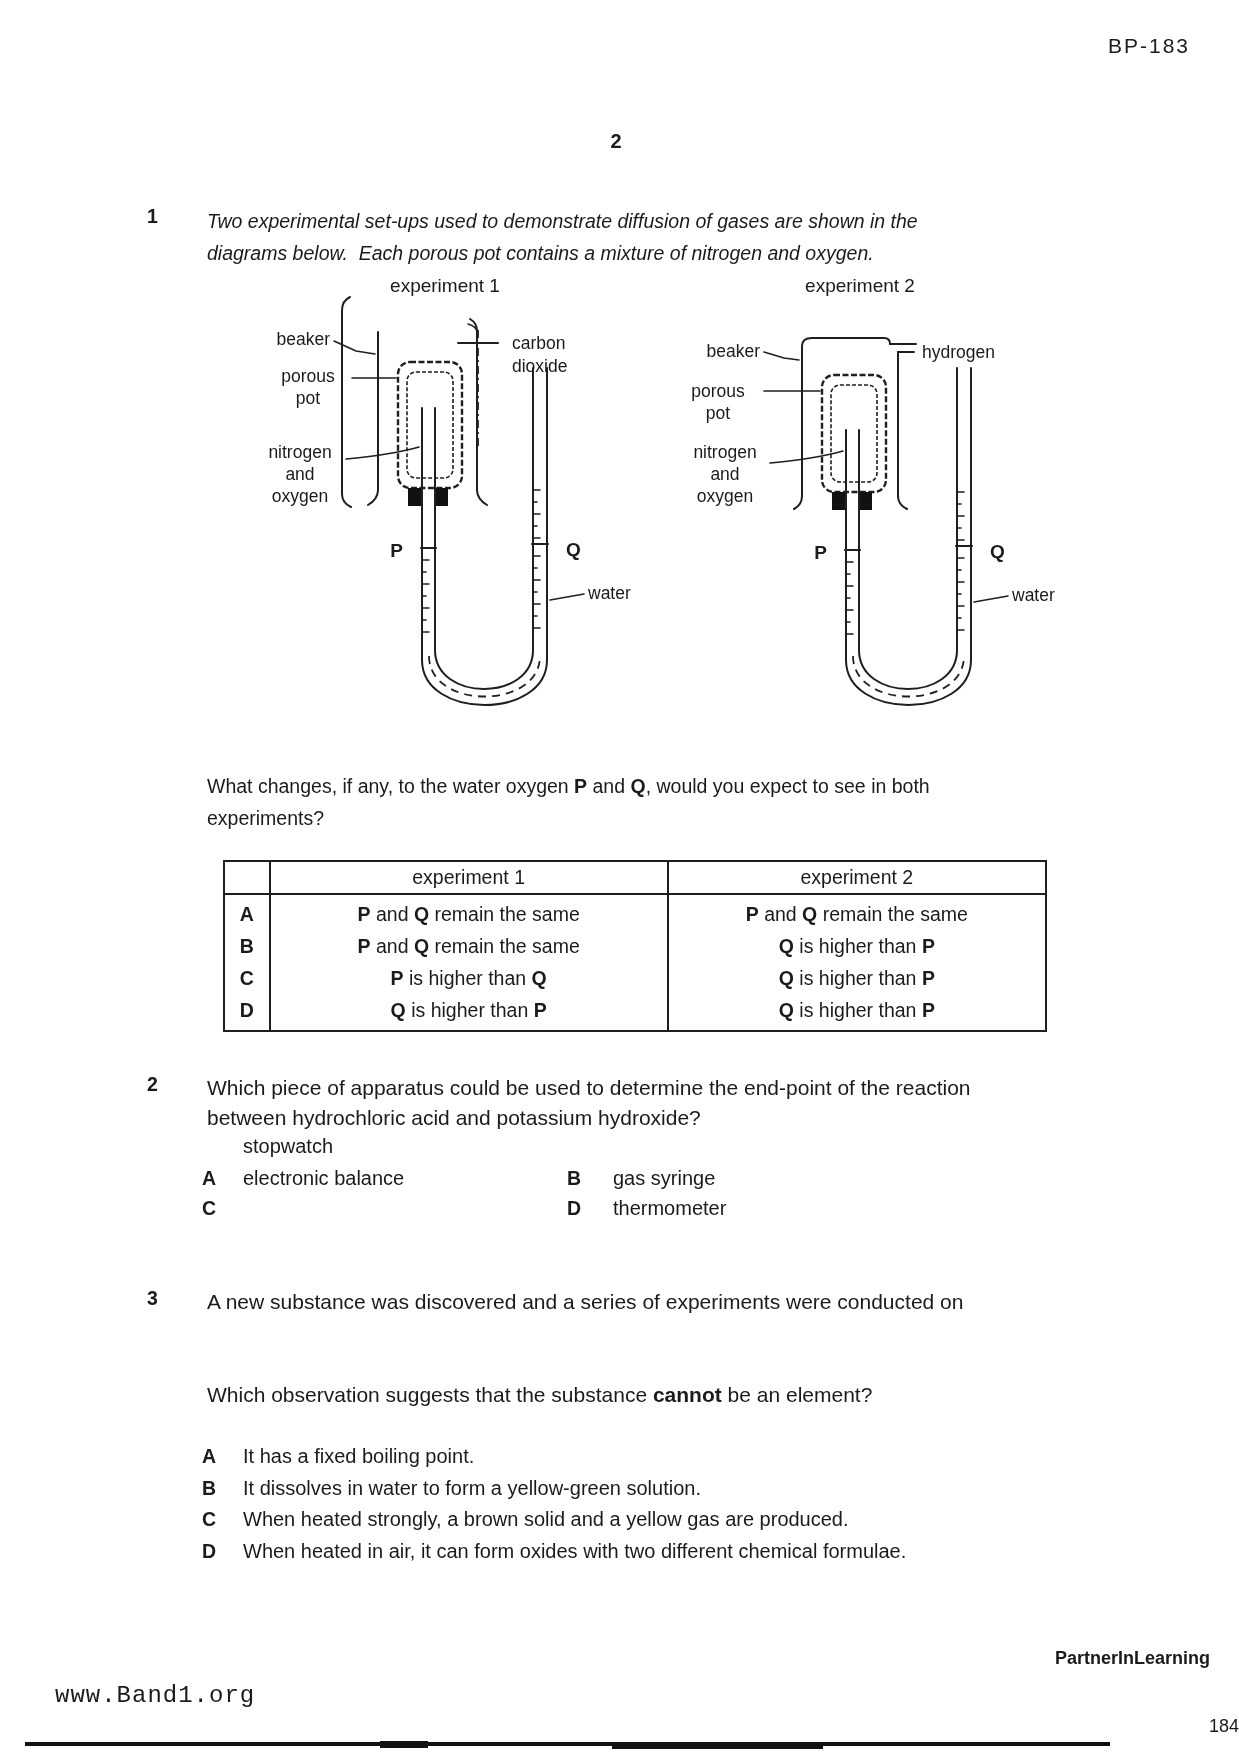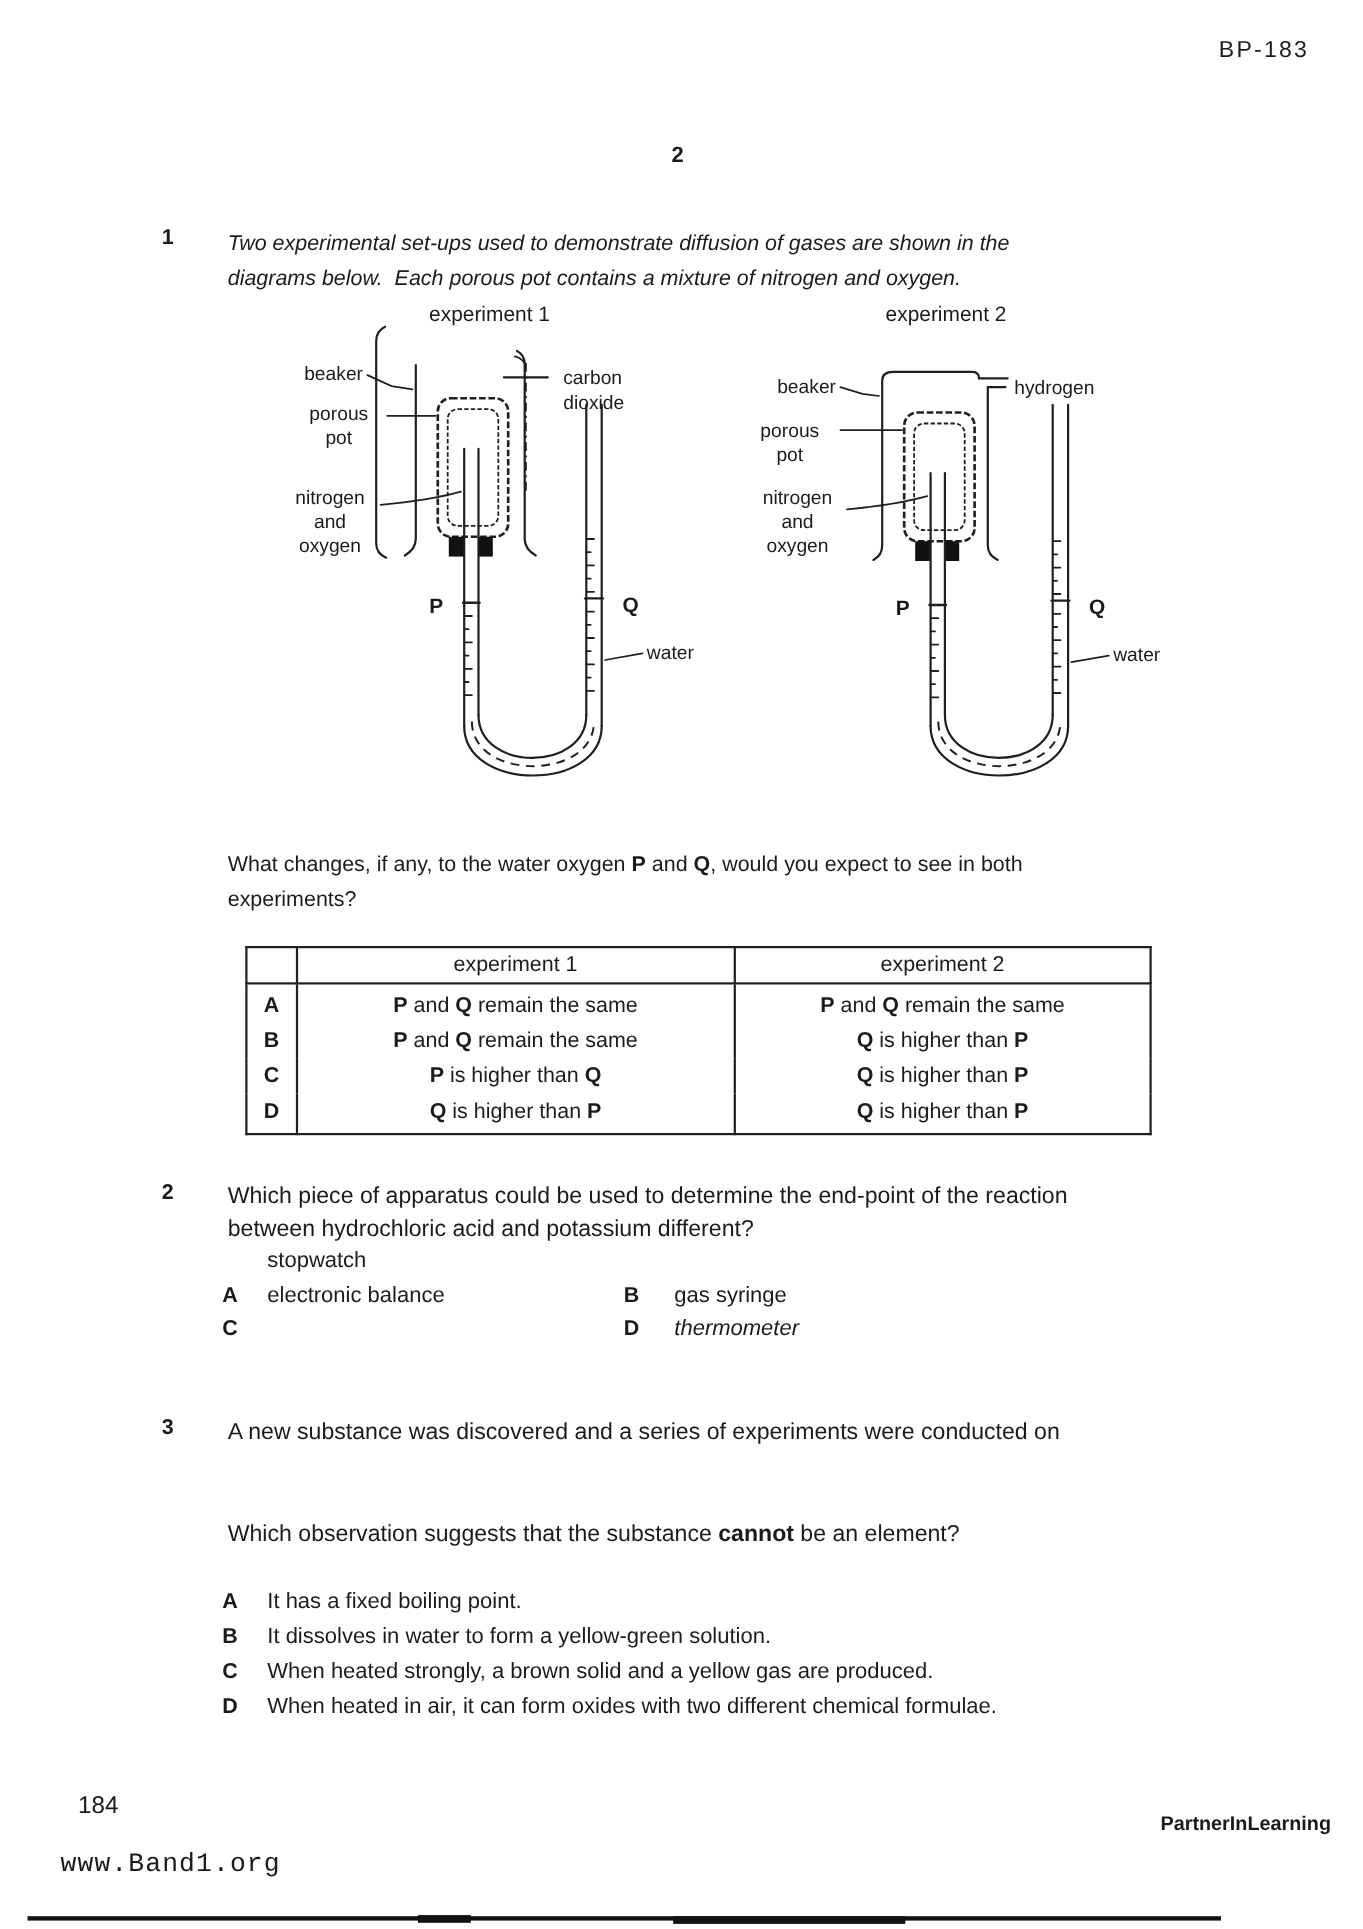--- a/index.html
+++ b/index.html
@@ -32,21 +32,21 @@
   #answer-table thead th{border-bottom:2px solid #1f1f1f;height:31px;border-top:2px solid #1f1f1f;}
   #answer-table .optcol{border-left:2px solid #1f1f1f;border-right:2px solid #1f1f1f;width:44px;font-weight:bold;}
   #answer-table .c1{width:400px;border-right:2px solid #1f1f1f;}
   #answer-table .c2{width:380px;border-right:2px solid #1f1f1f;}
   #answer-table tbody td{height:32px;}
   #answer-table tbody tr:first-child td{padding-top:3px;}
   #answer-table tbody tr:last-child td{border-bottom:2px solid #1f1f1f;padding-bottom:4px;}
   .optletter{font-weight:bold;font-size:19.5px;}
   .opttext{font-size:20px;}
   #footer-brand{left:0;top:1648px;width:1210px;text-align:right;font-size:18px;font-weight:bold;}
-  #footer-page-alt{left:71px;top:1628px;width:1168px;text-align:left;font-size:22px;}
+  #footer-page-alt{left:71px;top:1716px;width:1168px;text-align:right;font-size:18px;}
   #footer-site{left:55px;top:1682px;font-family:"Liberation Mono",monospace;font-size:24px;letter-spacing:1px;}
   .bar{position:absolute;background:#111;}
 </style>
 </head>
 <body>
 
 <div class="abs" id="header-code">BP-183</div>
 <div class="abs" id="page-number">2</div>
 
 <div class="abs qnum" style="left:147px;top:205px;">1</div>
@@ -186,31 +186,31 @@
       <td class="optcol">D</td>
       <td class="c1"><span class="b">Q</span><span> is higher than </span><span class="b">P</span><span></span></td>
       <td class="c2"><span class="b">Q</span><span> is higher than </span><span class="b">P</span><span></span></td>
     </tr>
   </tbody>
 </table>
 
 <div class="abs qnum" style="left:147px;top:1073px;">2</div>
 <div class="abs qtext2" style="left:207px;top:1073px;">
   <div class="line">Which piece of apparatus could be used to determine the end-point of the reaction</div>
-  <div class="line">between hydrochloric acid and potassium different?</div>
+  <div class="line">between hydrochloric acid and potassium hydroxide?</div>
 </div>
 <div>
   <div class="abs optletter" style="left:202px;top:1167px;">A</div>
   <div class="abs opttext" style="left:243px;top:1167px;">electronic balance</div>
   <div class="abs optletter" style="left:567px;top:1167px;">B</div>
   <div class="abs opttext" style="left:613px;top:1167px;">gas syringe</div>
   <div class="abs optletter" style="left:202px;top:1197px;">C</div>
   <div class="abs opttext" style="left:243px;top:1135px;">stopwatch</div>
   <div class="abs optletter" style="left:567px;top:1197px;">D</div>
-  <div class="abs opttext" style="left:613px;top:1197px;font-style:italic;">thermometer</div>
+  <div class="abs opttext" style="left:613px;top:1197px;">thermometer</div>
 </div>
 
 <div class="abs qnum" style="left:147px;top:1287px;">3</div>
 <div class="abs qtext2" style="left:207px;top:1287px;">
   <div class="line">A new substance was discovered and a series of experiments were conducted on</div>
 </div>
 <div class="abs qtext2" style="left:207px;top:1380px;">
   <span>Which observation suggests that the substance </span><span class="b">cannot</span><span> be an element?</span>
 </div>
 <div>

